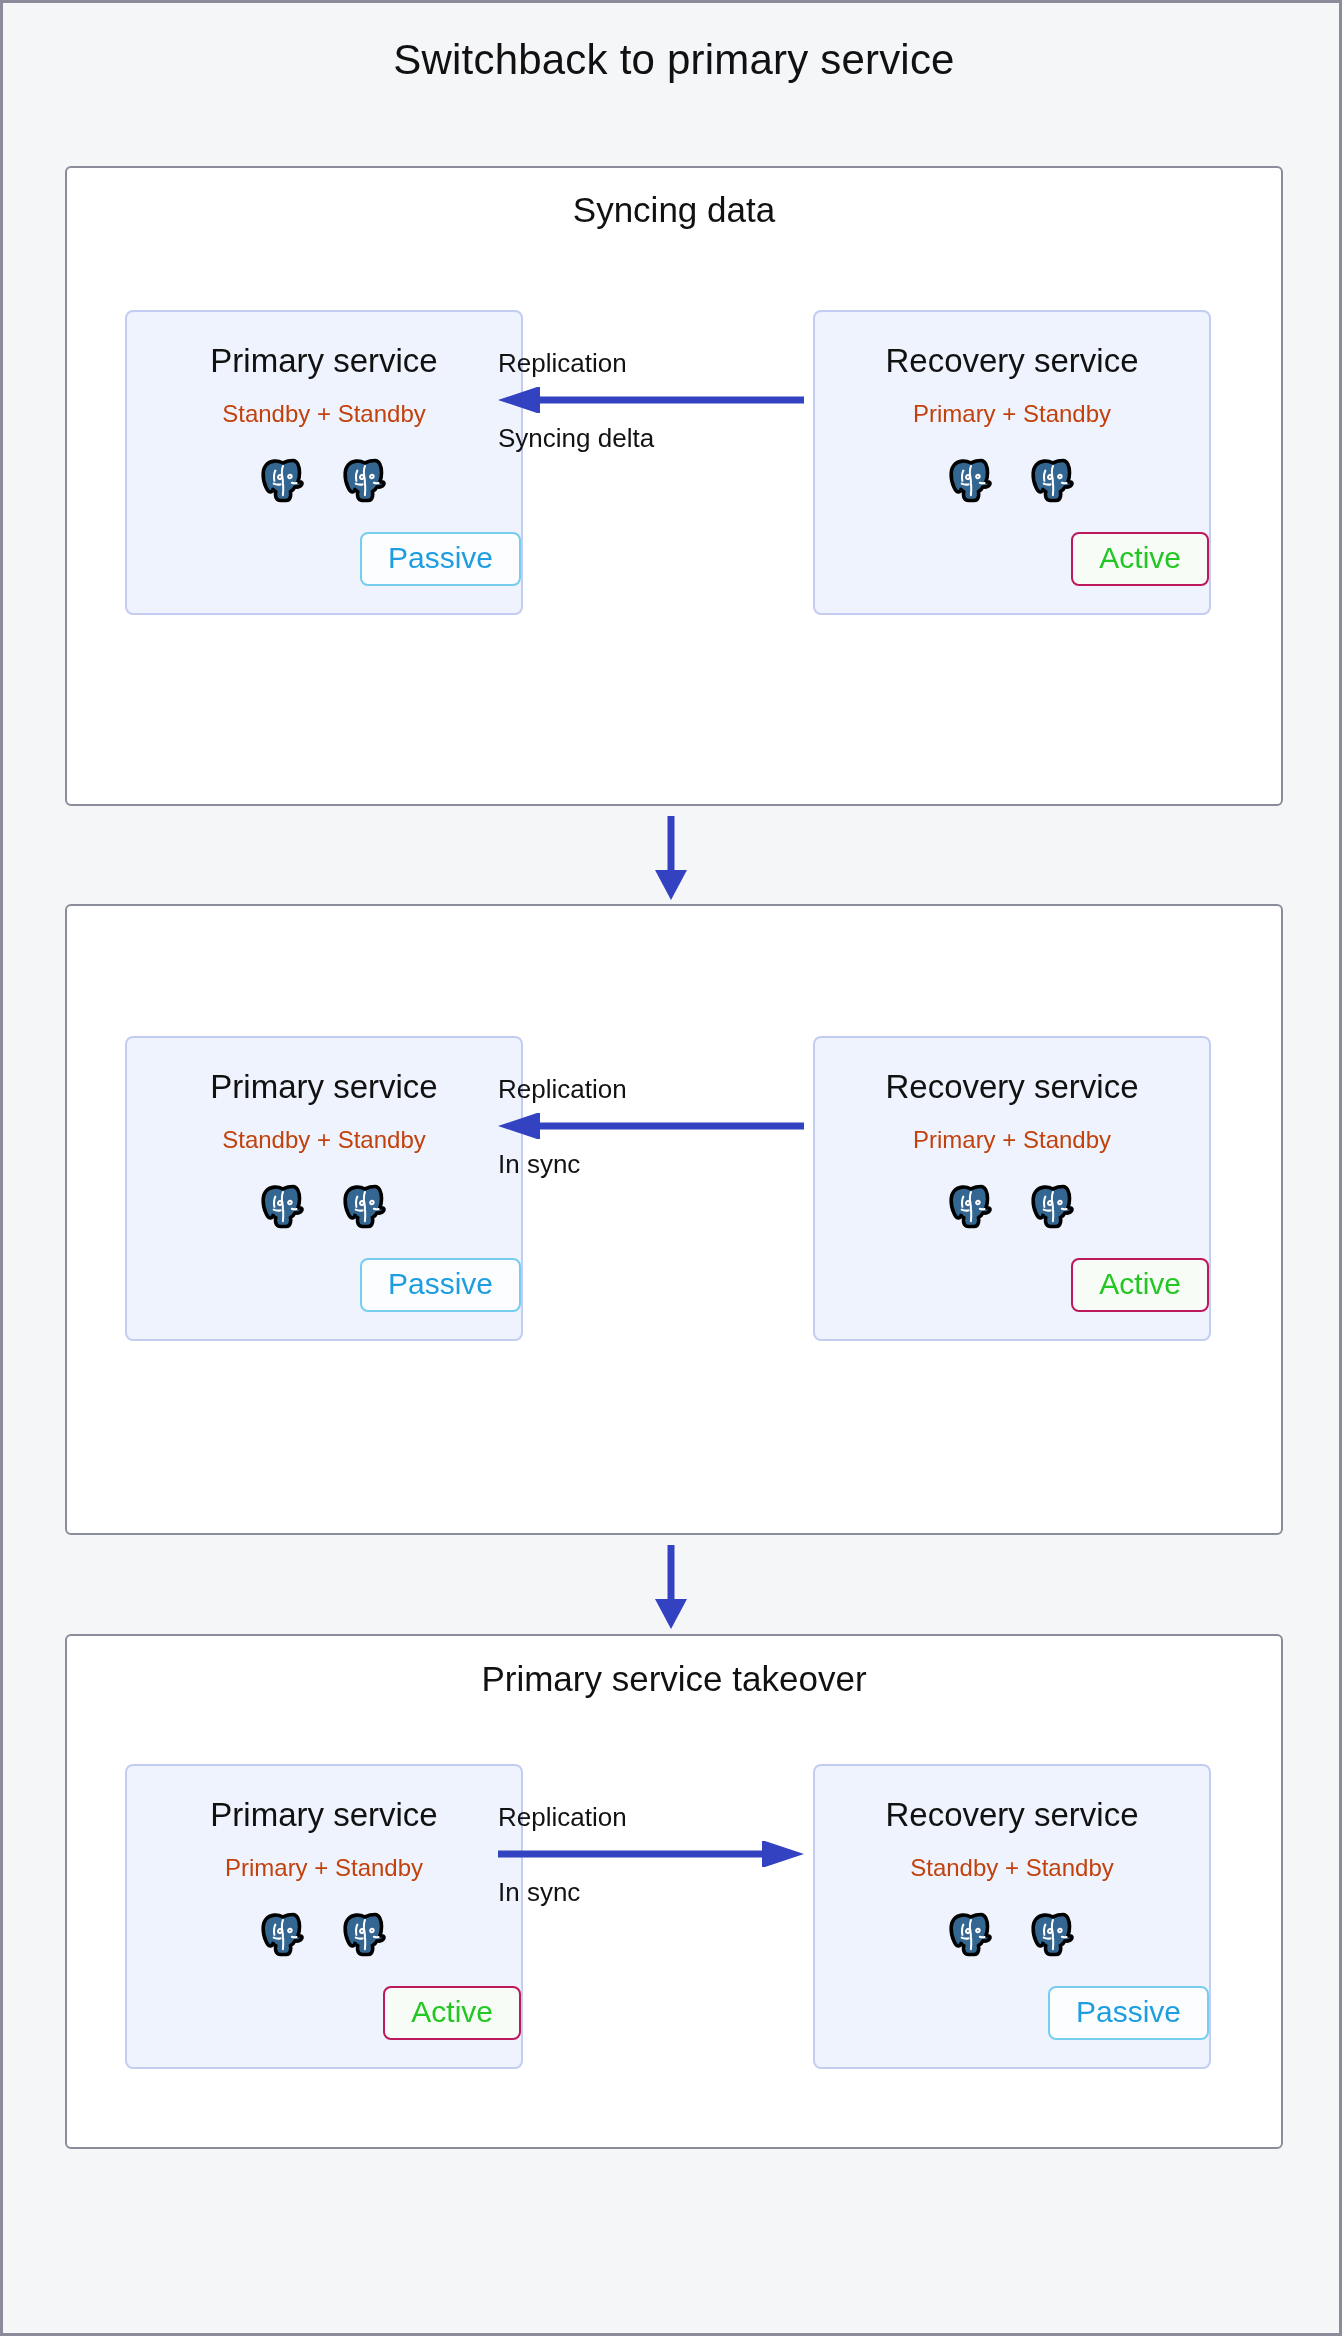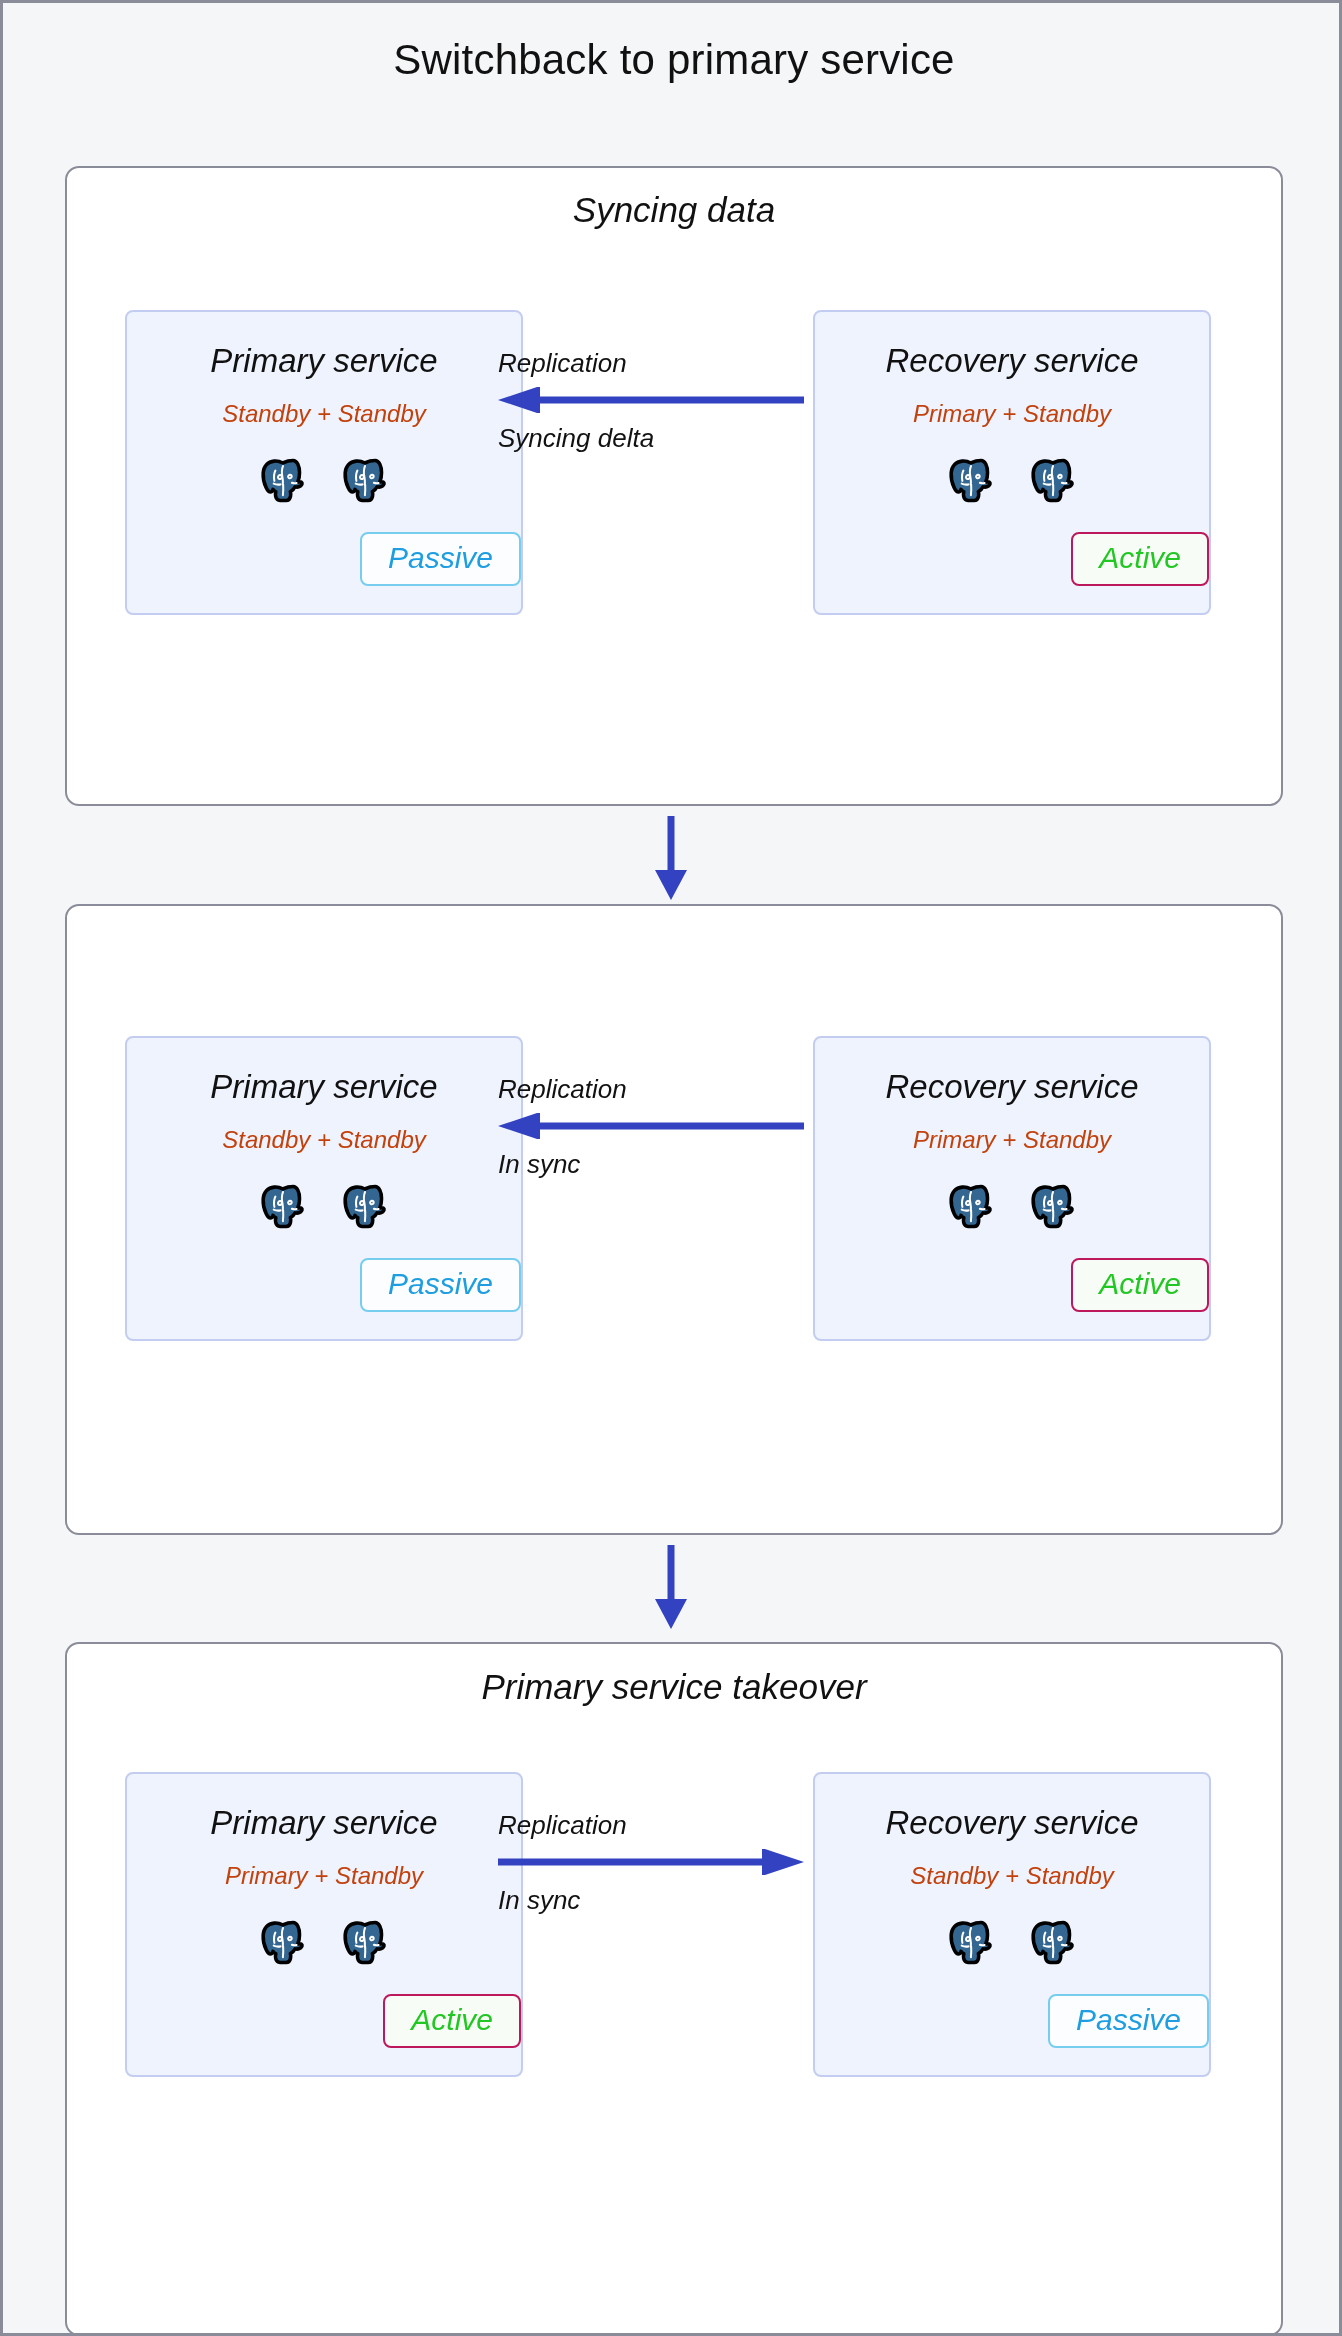--- a/index.html
+++ b/index.html
@@ -36,26 +36,25 @@
   }
 
   
   .stage {
     position: absolute;
     left: 62px;
     width: 1218px;
     box-sizing: border-box;
     background: #ffffff;
     border: 2px solid #8b8c99;
-    border-radius: 14px;
-    font-style: italic;
+    border-radius: 6px;
   }
   .stage-1 { top: 163px;  height: 640px; }
   .stage-2 { top: 901px;  height: 631px; }
-  .stage-3 { top: 1631px; height: 694px; margin-top: 8px; }
+  .stage-3 { top: 1631px; height: 515px; }
 
   .stage-title {
     position: absolute;
     top: 0;
     left: 0;
     width: 100%;
     text-align: center;
     font-size: 35px;
     color: #111111;
   }

